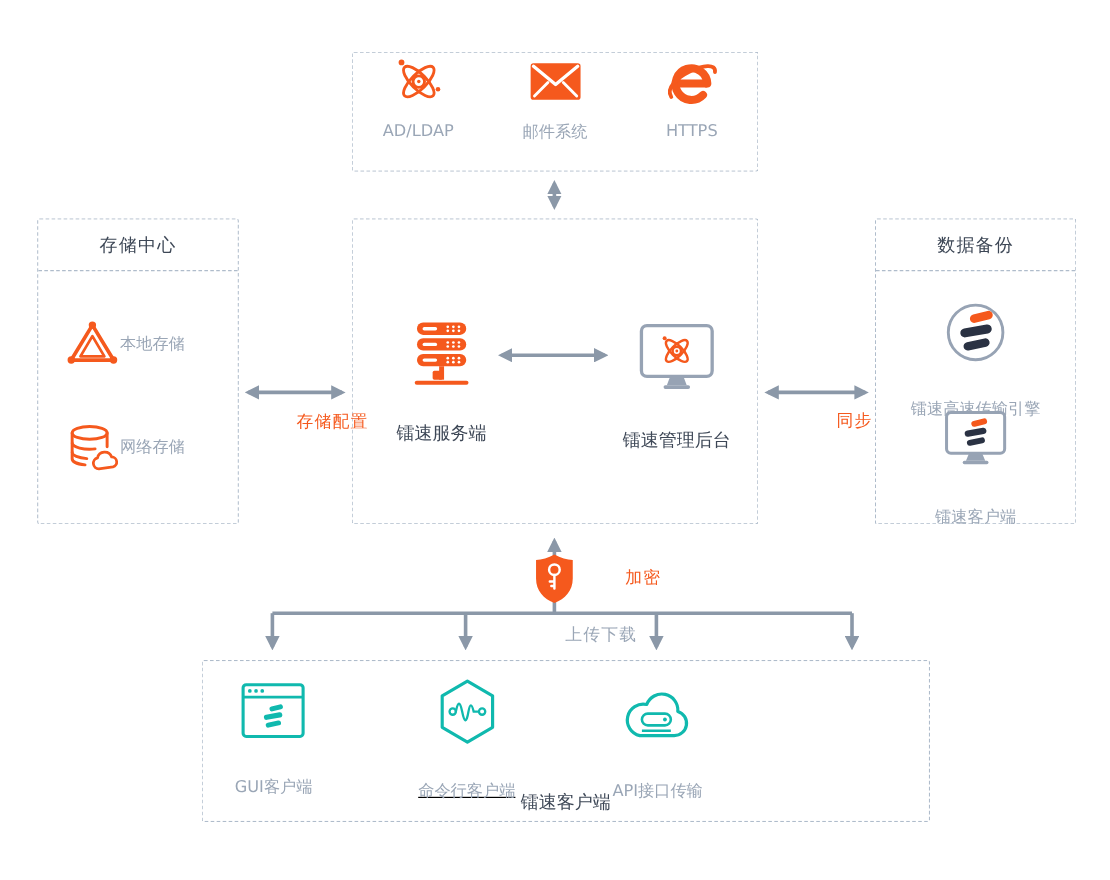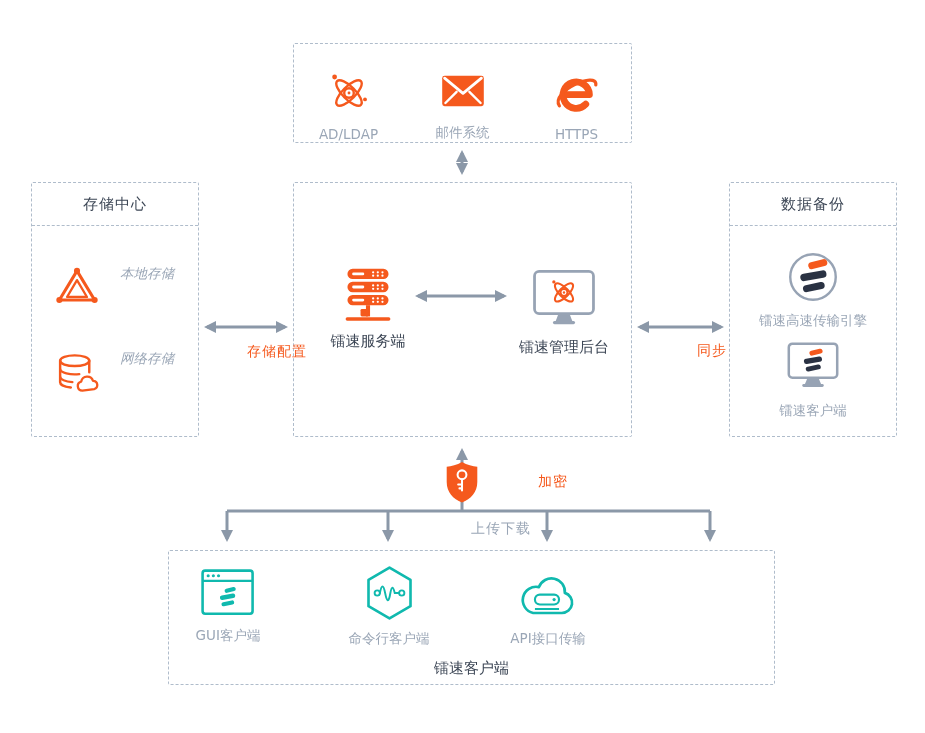--- a/index.html
+++ b/index.html
@@ -4,27 +4,27 @@
 <style>
   html,body{margin:0;padding:0;background:#ffffff;}
   body{font-family:"DejaVu Sans","Liberation Sans",sans-serif;}
   .canvas{position:relative;width:925px;height:733px;background:#fff;overflow:hidden;}
   .box{position:absolute;border:1.5px dashed #AFBCCB;border-radius:2px;box-sizing:border-box;background:transparent;}
   .box-header{height:42px;display:flex;align-items:center;justify-content:center;
     border-bottom:1.5px dashed #AFBCCB;font-size:15px;font-weight:400;color:#3D4756;letter-spacing:1px;}
   .muted{color:#9AA6B6;}
   .dark{color:#3D4756;}
   .orange-text{color:#F5591D;}
-  .node{position:absolute;display:flex;flex-direction:column;align-items:center;}
+  .node{position:absolute;display:flex;flex-direction:column;align-items:center;gap:20px;}
   .node-label{font-size:13.5px;white-space:nowrap;margin-top:9px;}
   .node-label.big{font-size:15px;}
-  .hrow{display:flex;align-items:flex-start;gap:20px;padding-left:22px;font-style:italic;}
+  .hrow{display:flex;align-items:center;padding-left:22px;}
   .hrow .node-label{margin-top:0;}
   .vflex{position:absolute;left:0;right:0;display:flex;flex-direction:column;justify-content:space-evenly;}
-  .toprow{position:absolute;inset:0;display:flex;align-items:flex-end;justify-content:center;gap:24px;}
+  .toprow{position:absolute;inset:0;display:flex;align-items:flex-start;justify-content:center;gap:24px;}
   .topcol{width:90px;display:flex;flex-direction:column;align-items:center;}
   .conn-label{position:absolute;font-size:14px;white-space:nowrap;letter-spacing:1px;margin-left:31px;}
   .center-x{transform:translateX(-50%);}
   svg{display:block;}
   #overlay{position:absolute;left:0;top:0;pointer-events:none;}
 </style>
 </head>
 <body>
 
 <div class="canvas">
@@ -206,21 +206,21 @@
       <svg width="56" height="50" viewBox="0 0 64 58">
         <rect x="3" y="3" width="58" height="50" rx="3" stroke="#10B9AE" stroke-width="3" fill="none"></rect>
         <path d="M3 15 H61" stroke="#10B9AE" stroke-width="2.5"></path>
         <circle cx="9.5" cy="9" r="1.8" fill="#10B9AE"></circle>
           <circle cx="15.5" cy="9" r="1.8" fill="#10B9AE"></circle>
           <circle cx="21.5" cy="9" r="1.8" fill="#10B9AE"></circle>
         <use href="#logo-rs-teal" transform="translate(18.8,20.6) scale(0.6)"></use>
       </svg>
       <div class="node-label muted">GUI客户端</div>
     </div>
-    <div class="node" style="left:220px;top:14px;transform:translateX(-50%);">
+    <div class="node" style="left:220px;top:14px;transform:translateX(-50%);text-decoration:underline;">
       <svg width="52" height="56" viewBox="0 0 58 64">
         <path d="M29 3 L53 17 V47 L29 61 L5 47 V17 Z" stroke="#10B9AE" stroke-width="3" fill="none" stroke-linejoin="round"></path>
         <circle cx="15" cy="32" r="3" stroke="#10B9AE" stroke-width="2.2" fill="none"></circle>
         <circle cx="43" cy="32" r="3" stroke="#10B9AE" stroke-width="2.2" fill="none"></circle>
         <path d="M18 32 C20 22 22 22 24 32 C26 42 28 44 30 32 C31.5 24 33 24 35 32 L40 32" stroke="#10B9AE" stroke-width="2.2" fill="none" stroke-linecap="round"></path>
       </svg>
       <div class="node-label muted">命令行客户端</div>
     </div>
     <div class="node" style="left:379px;top:20px;transform:translateX(-50%);">
       <svg width="58" height="50" viewBox="0 0 64 56">
@@ -235,16 +235,16 @@
   </div>
 
   <svg style="position:absolute;left:445px;top:460px;" width="34" height="44" viewBox="0 0 40 50">
     <path d="M20 1.5 C26 5 32.5 6.5 38 7 V25 C38 37 30.5 45 20 49 C9.5 45 2 37 2 25 V7 C7.5 6.5 14 5 20 1.5 Z" fill="#F5591D"></path>
     <circle cx="20" cy="16.5" r="5.2" stroke="#fff" stroke-width="2.4" fill="none"></circle>
     <path d="M20 21.7 V35 M20 28 H15.5 M20 32.5 H17" stroke="#fff" stroke-width="2.4" fill="none" stroke-linecap="round"></path>
   </svg>
 
   <div class="conn-label orange-text center-x" style="left:246px;top:343px;">存储配置</div>
   <div class="conn-label orange-text center-x" style="left:681px;top:342px;text-align:center;">同步</div>
-  <div class="conn-label orange-text" style="left:507px;top:473px;">加密</div>
+  <div class="conn-label orange-text" style="left:490px;top:473px;">加密</div>
   <div class="conn-label muted center-x" style="left:470px;top:520px;">上传下载</div>
 
 </div>
 
 </body></html>

